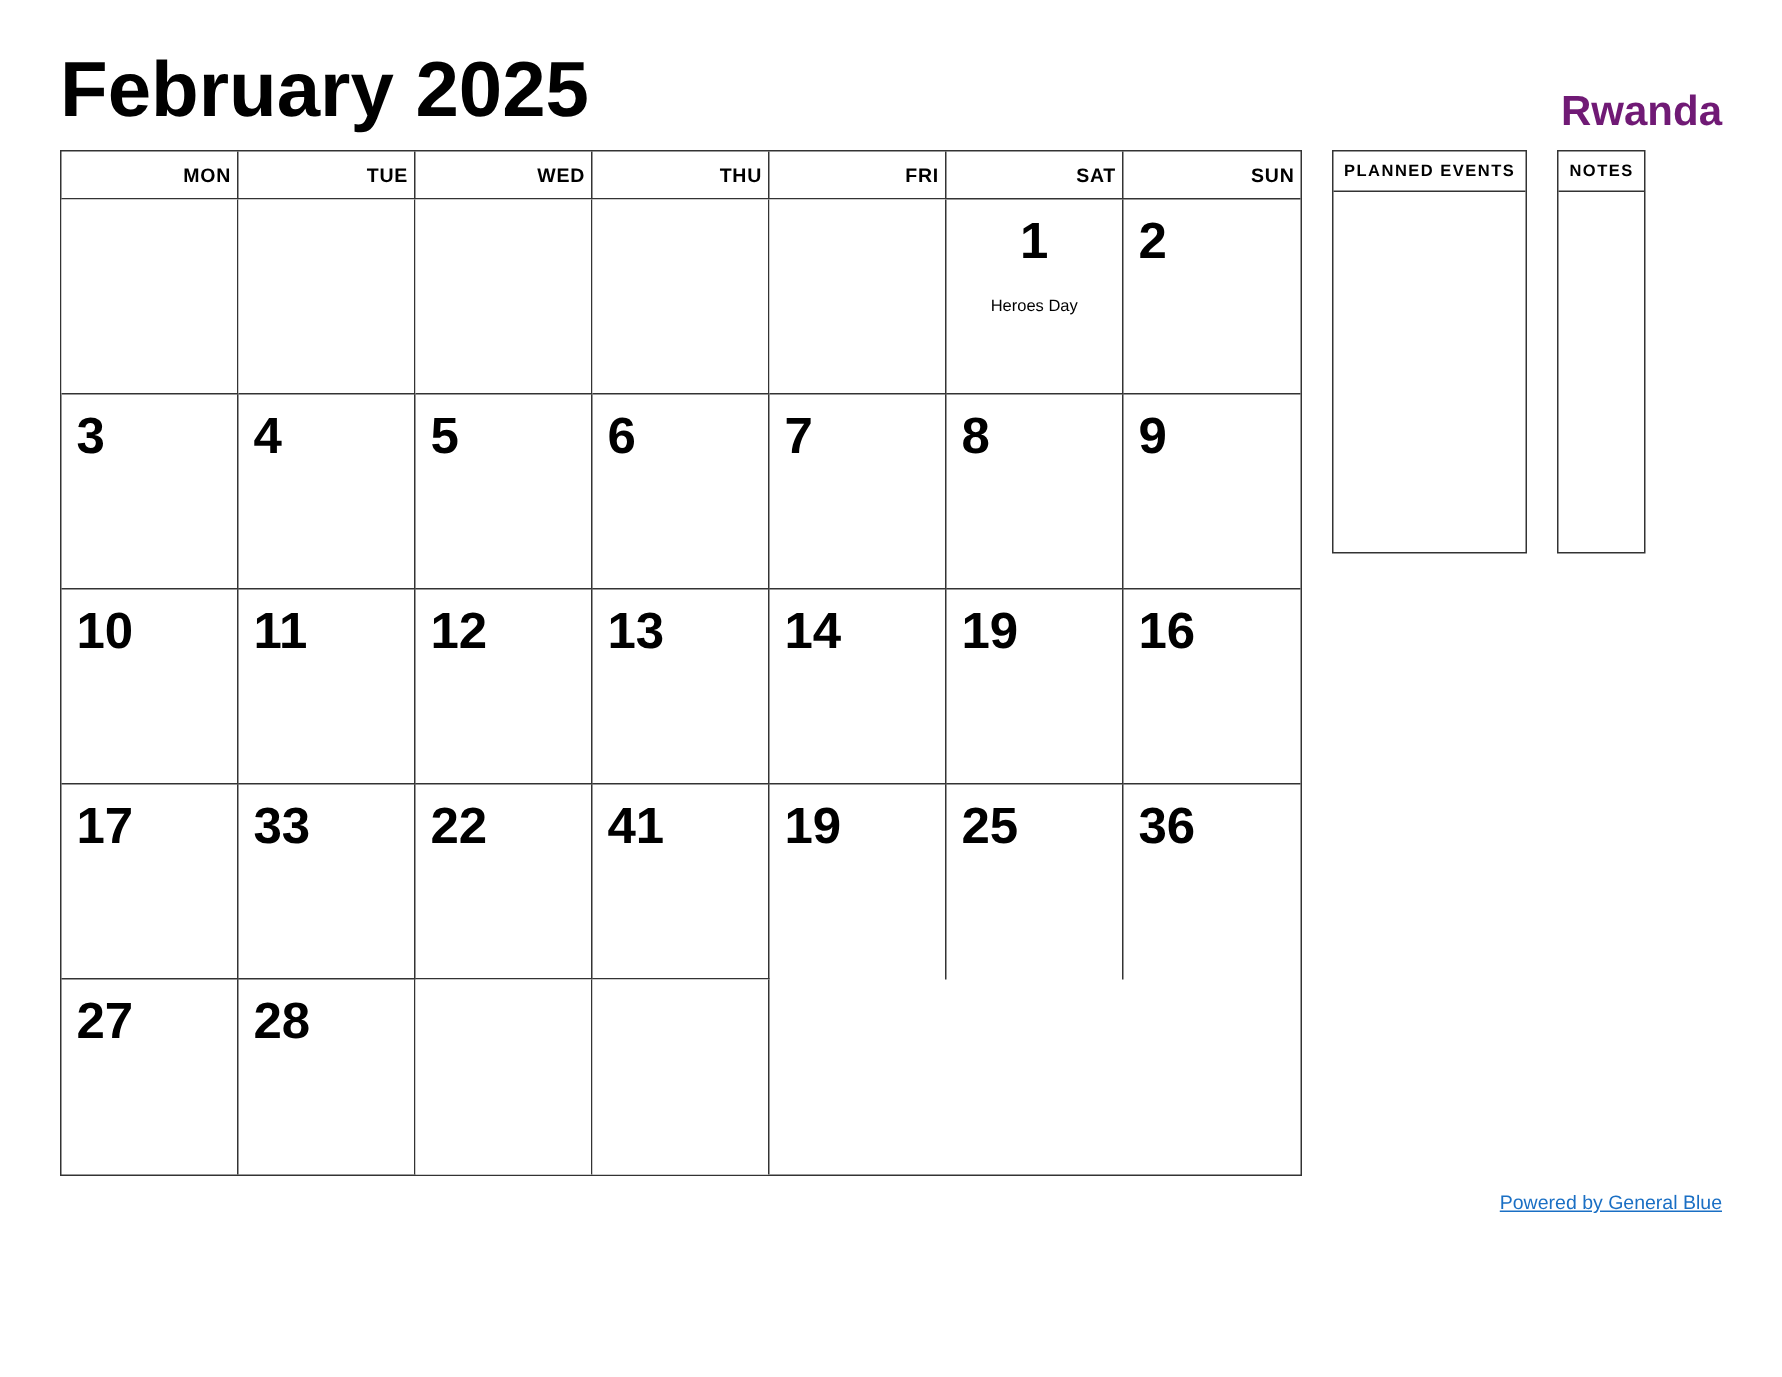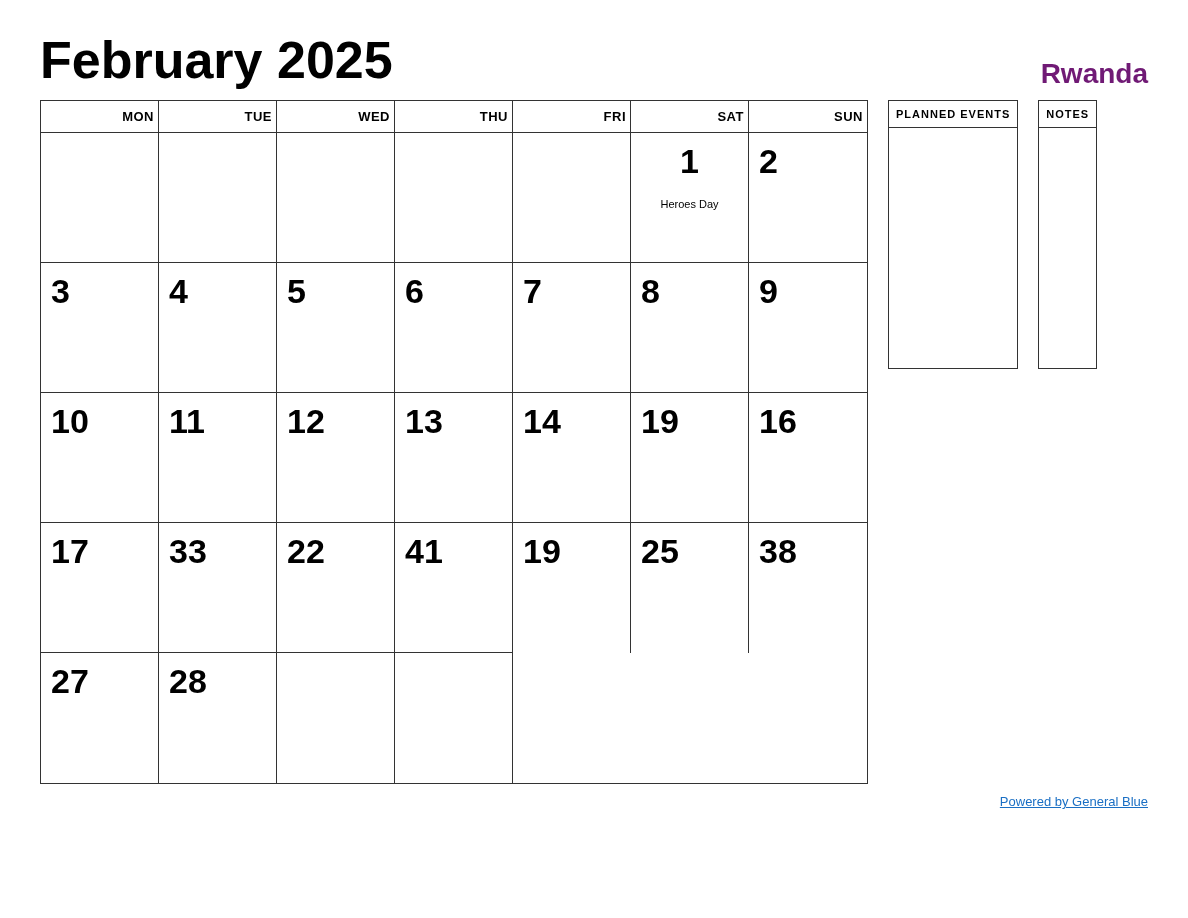--- a/index.html
+++ b/index.html
@@ -258,21 +258,21 @@
               <div class="day-number">19</div>
             </div>
           </div>
           <div class="cal-cell last-row">
             <div class="cell-content">
               <div class="day-number">25</div>
             </div>
           </div>
           <div class="cal-cell last-row">
             <div class="cell-content">
-              <div class="day-number">38</div>
+              <div class="day-number">36</div>
             </div>
           </div>
           <div class="cal-cell last-row">
             <div class="cell-content">
               <div class="day-number">27</div>
             </div>
           </div>
           <div class="cal-cell last-row">
             <div class="cell-content">
               <div class="day-number">28</div>

